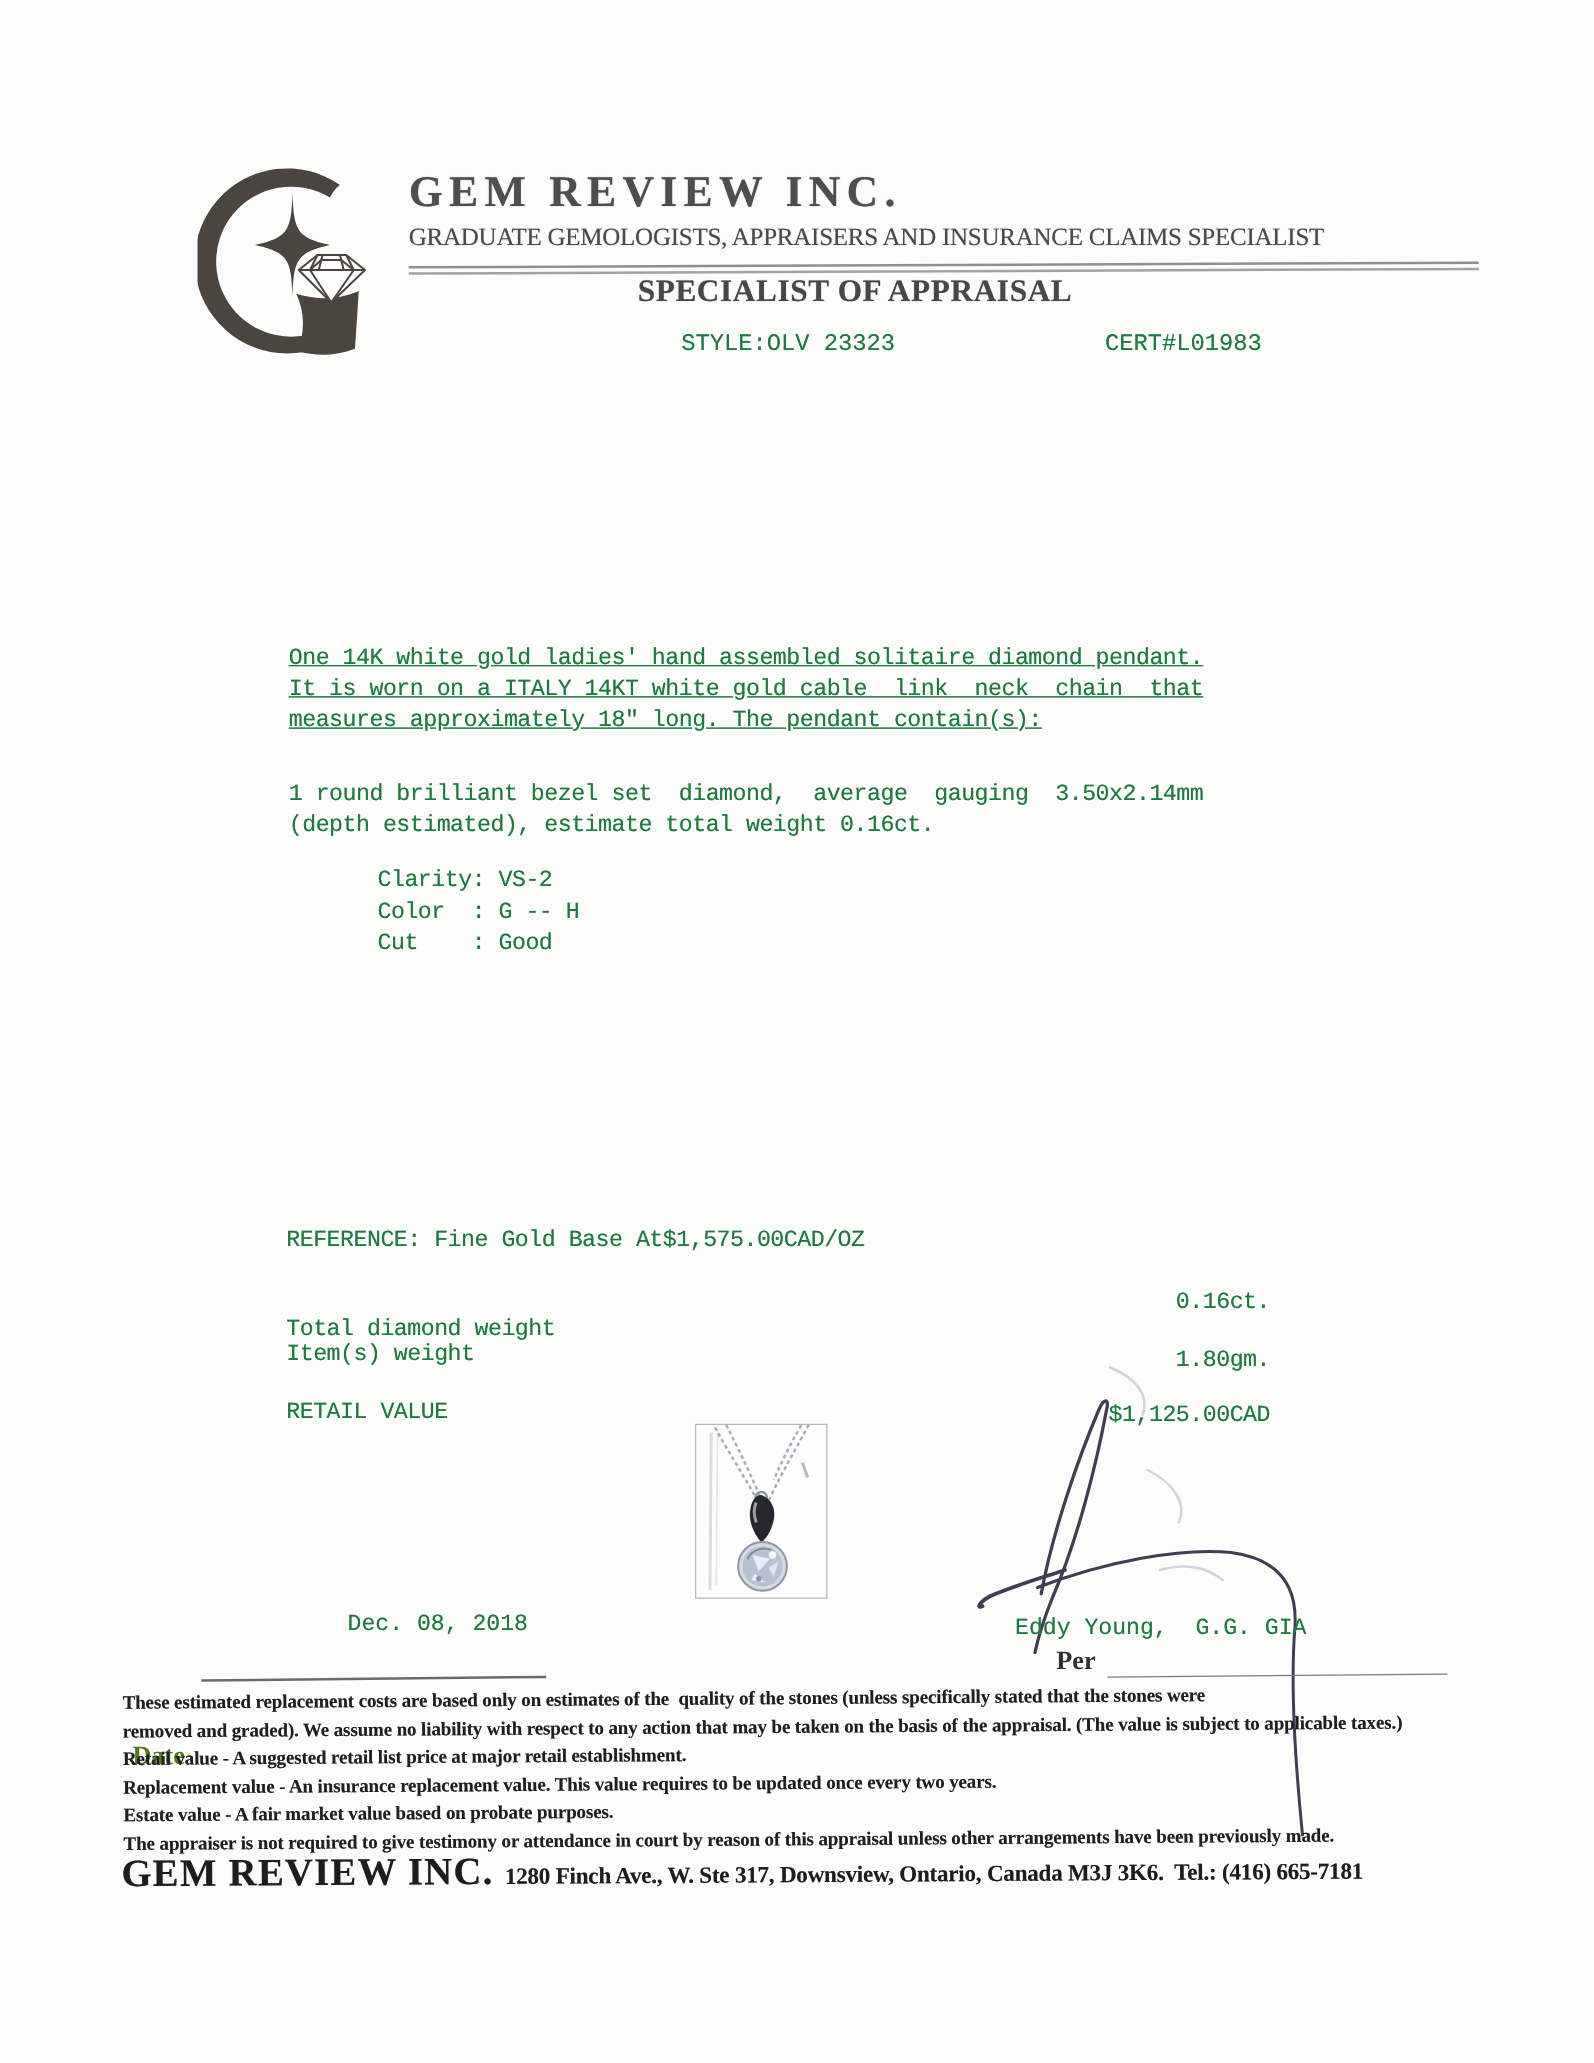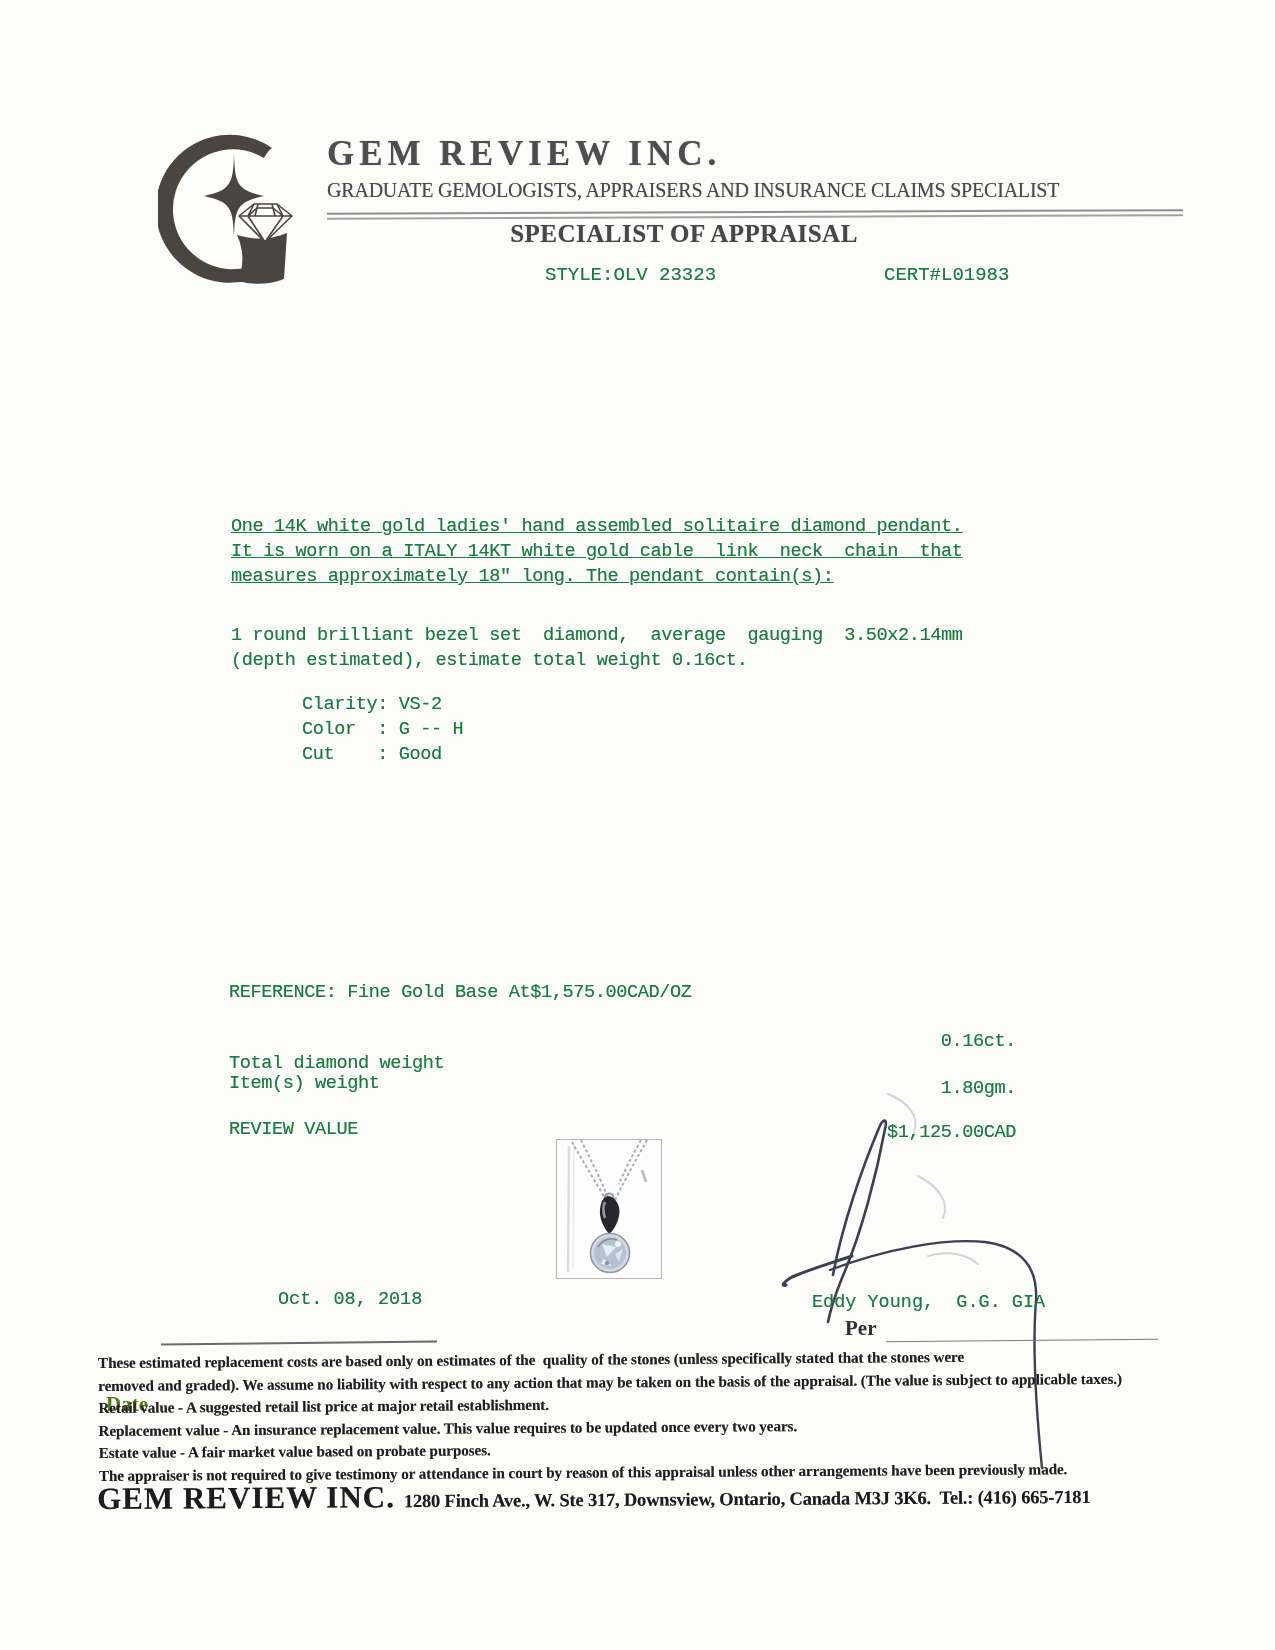--- a/index.html
+++ b/index.html
@@ -113,21 +113,21 @@
 (depth estimated), estimate total weight 0.16ct.</div>
   <div class="abs mono pre body-par stone-details">Clarity: VS-2
 Color  : G -- H
 Cut    : Good</div>
 
   <div class="abs mono ref-line val-label">REFERENCE: Fine Gold Base At$1,575.00CAD/OZ</div>
   <div class="abs mono val-label" style="left:229px;top:1026px;margin-top:27px;">Total diamond weight</div>
   <div class="abs mono val-value" style="left:856px;top:1031px;">0.16ct.</div>
   <div class="abs mono val-label" style="left:229px;top:1073px;">Item(s) weight</div>
   <div class="abs mono val-value" style="left:856px;top:1078px;">1.80gm.</div>
-  <div class="abs mono val-label" style="left:229px;top:1119px;">REVIEW VALUE</div>
+  <div class="abs mono val-label" style="left:229px;top:1119px;">RETAIL VALUE</div>
   <div class="abs mono val-value" style="left:856px;top:1122px;">$1,125.00CAD</div>
 
   <div class="abs photo">
     <svg width="104" height="138" viewBox="0 0 104 138">
       <line x1="12" y1="6" x2="11" y2="132" stroke="#dcdcda" stroke-width="2.4"></line>
       <line x1="17" y1="4" x2="16" y2="128" stroke="#e8e8e6" stroke-width="1.4"></line>
       <g stroke="#a8aeb6" stroke-width="2" fill="none" stroke-dasharray="3 2.4">
         <path d="M15,2 C26,22 40,44 50,62"></path>
         <path d="M24,0 C34,20 45,42 52,60"></path>
         <path d="M90,0 C78,22 64,46 57,63"></path>
@@ -155,21 +155,21 @@
       <path d="M148,120 C168,130 180,146 173,162"></path>
       <path d="M158,200 C178,194 196,198 208,208"></path>
     </g>
     <g fill="none" stroke="#3e3e54" stroke-linecap="round">
       <path stroke-width="2.6" d="M63,219 C72,170 92,112 109,72 C113,62 118,62 115,73 C107,116 92,176 72,222 C66,237 61,251 58,266"></path>
       <path stroke-width="3" d="M16,229 C11,231 13,226 22,221 C43,212 61,207 82,200"></path>
       <path stroke-width="2.4" d="M60,214 C115,193 175,182 215,186 C252,191 268,211 266,245 C262,293 266,352 272,412"></path>
     </g>
   </svg>
 
-  <div class="abs mono date-value">Oct. 08, 2018</div>
+  <div class="abs mono date-value">Dec. 08, 2018</div>
   <div class="abs serifb date-label">Date</div>
   <div class="abs date-underline"></div>
   <div class="abs mono pre appraiser-name">Eddy Young,  G.G. GIA</div>
   <div class="abs serifb per-label">Per</div>
   <div class="abs per-underline"></div>
 
   <div class="abs pre disclaimer">These estimated replacement costs are based only on estimates of the  quality of the stones (unless specifically stated that the stones were
 removed and graded). We assume no liability with respect to any action that may be taken on the basis of the appraisal. (The value is subject to applicable taxes.)
 Retail value - A suggested retail list price at major retail establishment.
 Replacement value - An insurance replacement value. This value requires to be updated once every two years.

